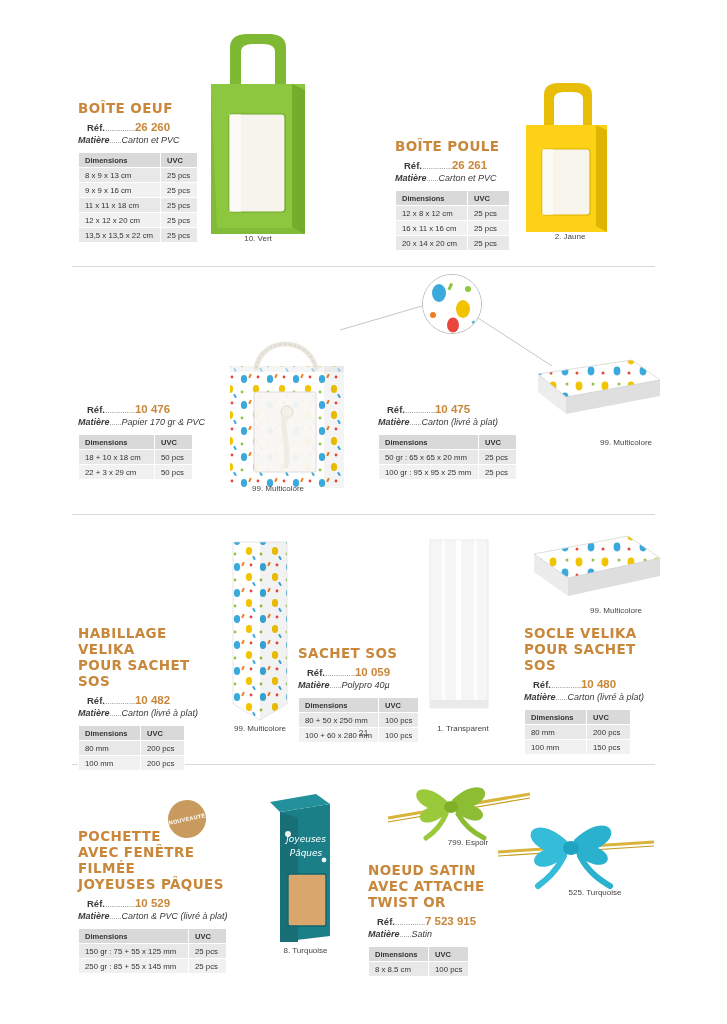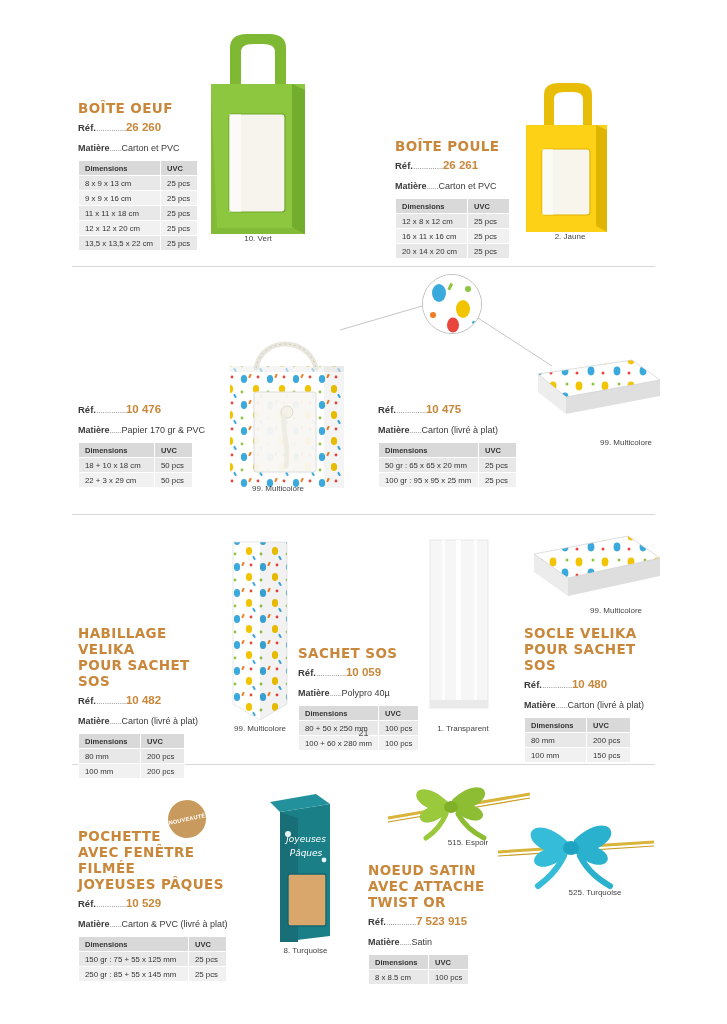--- a/index.html
+++ b/index.html
@@ -24,25 +24,26 @@
     font-size: 13.5px;
     letter-spacing: 0.4px;
     line-height: 16px;
     text-transform: uppercase;
   }
   .ref-line {
     font-size: 9.5px;
     color: #3a3a3a;
     margin-top: 5px;
     white-space: nowrap;
+    margin-left: 9px;
   }
   .ref-label { font-weight: bold; }
   .dots { color: #999; letter-spacing: -0.5px; }
   .ref-num { color: #c8873a; font-weight: bold; font-size: 11.5px; }
-  .mat-line { font-size: 9px; color: #3a3a3a; margin-top: 10px; white-space: nowrap; }
+  .mat-line { font-size: 9px; color: #3a3a3a; margin-top: 2px; white-space: nowrap; font-style: italic; }
   .mat-label { font-weight: bold; }
 
   table.dims {
     border-collapse: collapse;
     margin-top: 7px;
     font-size: 7.8px;
     color: #333;
   }
   table.dims th {
     background: #d9d9d9;
@@ -492,21 +493,21 @@
     <svg width="160" height="70" viewBox="0 0 160 70">
       <path d="M8 46 L150 22" stroke="#d9b43a" stroke-width="3" fill="none"></path>
       <path d="M8 50 L150 26" stroke="#c79c20" stroke-width="1.2" fill="none"></path>
       <path d="M68 30 C40 4 24 24 48 36 C30 44 44 62 68 40 Z" fill="#9ac93c"></path>
       <path d="M72 28 C100 2 118 22 94 34 C114 42 98 60 74 38 Z" fill="#8cbd32"></path>
       <ellipse cx="71" cy="35" rx="7" ry="6" fill="#7fb028"></ellipse>
       <path d="M66 42 C60 56 52 62 46 66" stroke="#9ac93c" stroke-width="5" fill="none" stroke-linecap="round"></path>
       <path d="M78 42 C86 56 96 62 104 66" stroke="#8cbd32" stroke-width="5" fill="none" stroke-linecap="round"></path>
     </svg>
   </div>
-  <div class="caption" style="position:absolute; left:418px; top:838px; width:100px;">515. Espoir</div>
+  <div class="caption" style="position:absolute; left:418px; top:838px; width:100px;">799. Espoir</div>
 
   <div class="bow-wrap" style="left:492px; top:812px;">
     <svg width="170" height="80" viewBox="0 0 170 80">
       <path d="M6 40 L162 30" stroke="#d9b43a" stroke-width="3" fill="none"></path>
       <path d="M6 44 L162 34" stroke="#c79c20" stroke-width="1.2" fill="none"></path>
       <path d="M76 30 C44 0 24 24 52 38 C30 48 48 68 76 42 Z" fill="#35bcd8"></path>
       <path d="M82 28 C114 -2 134 22 106 36 C128 46 110 66 82 40 Z" fill="#2ab1cd"></path>
       <ellipse cx="79" cy="36" rx="8" ry="7" fill="#1ea4c2"></ellipse>
       <path d="M72 44 C64 60 54 68 46 74" stroke="#35bcd8" stroke-width="6" fill="none" stroke-linecap="round"></path>
       <path d="M88 44 C96 60 108 68 118 74" stroke="#2ab1cd" stroke-width="6" fill="none" stroke-linecap="round"></path>

